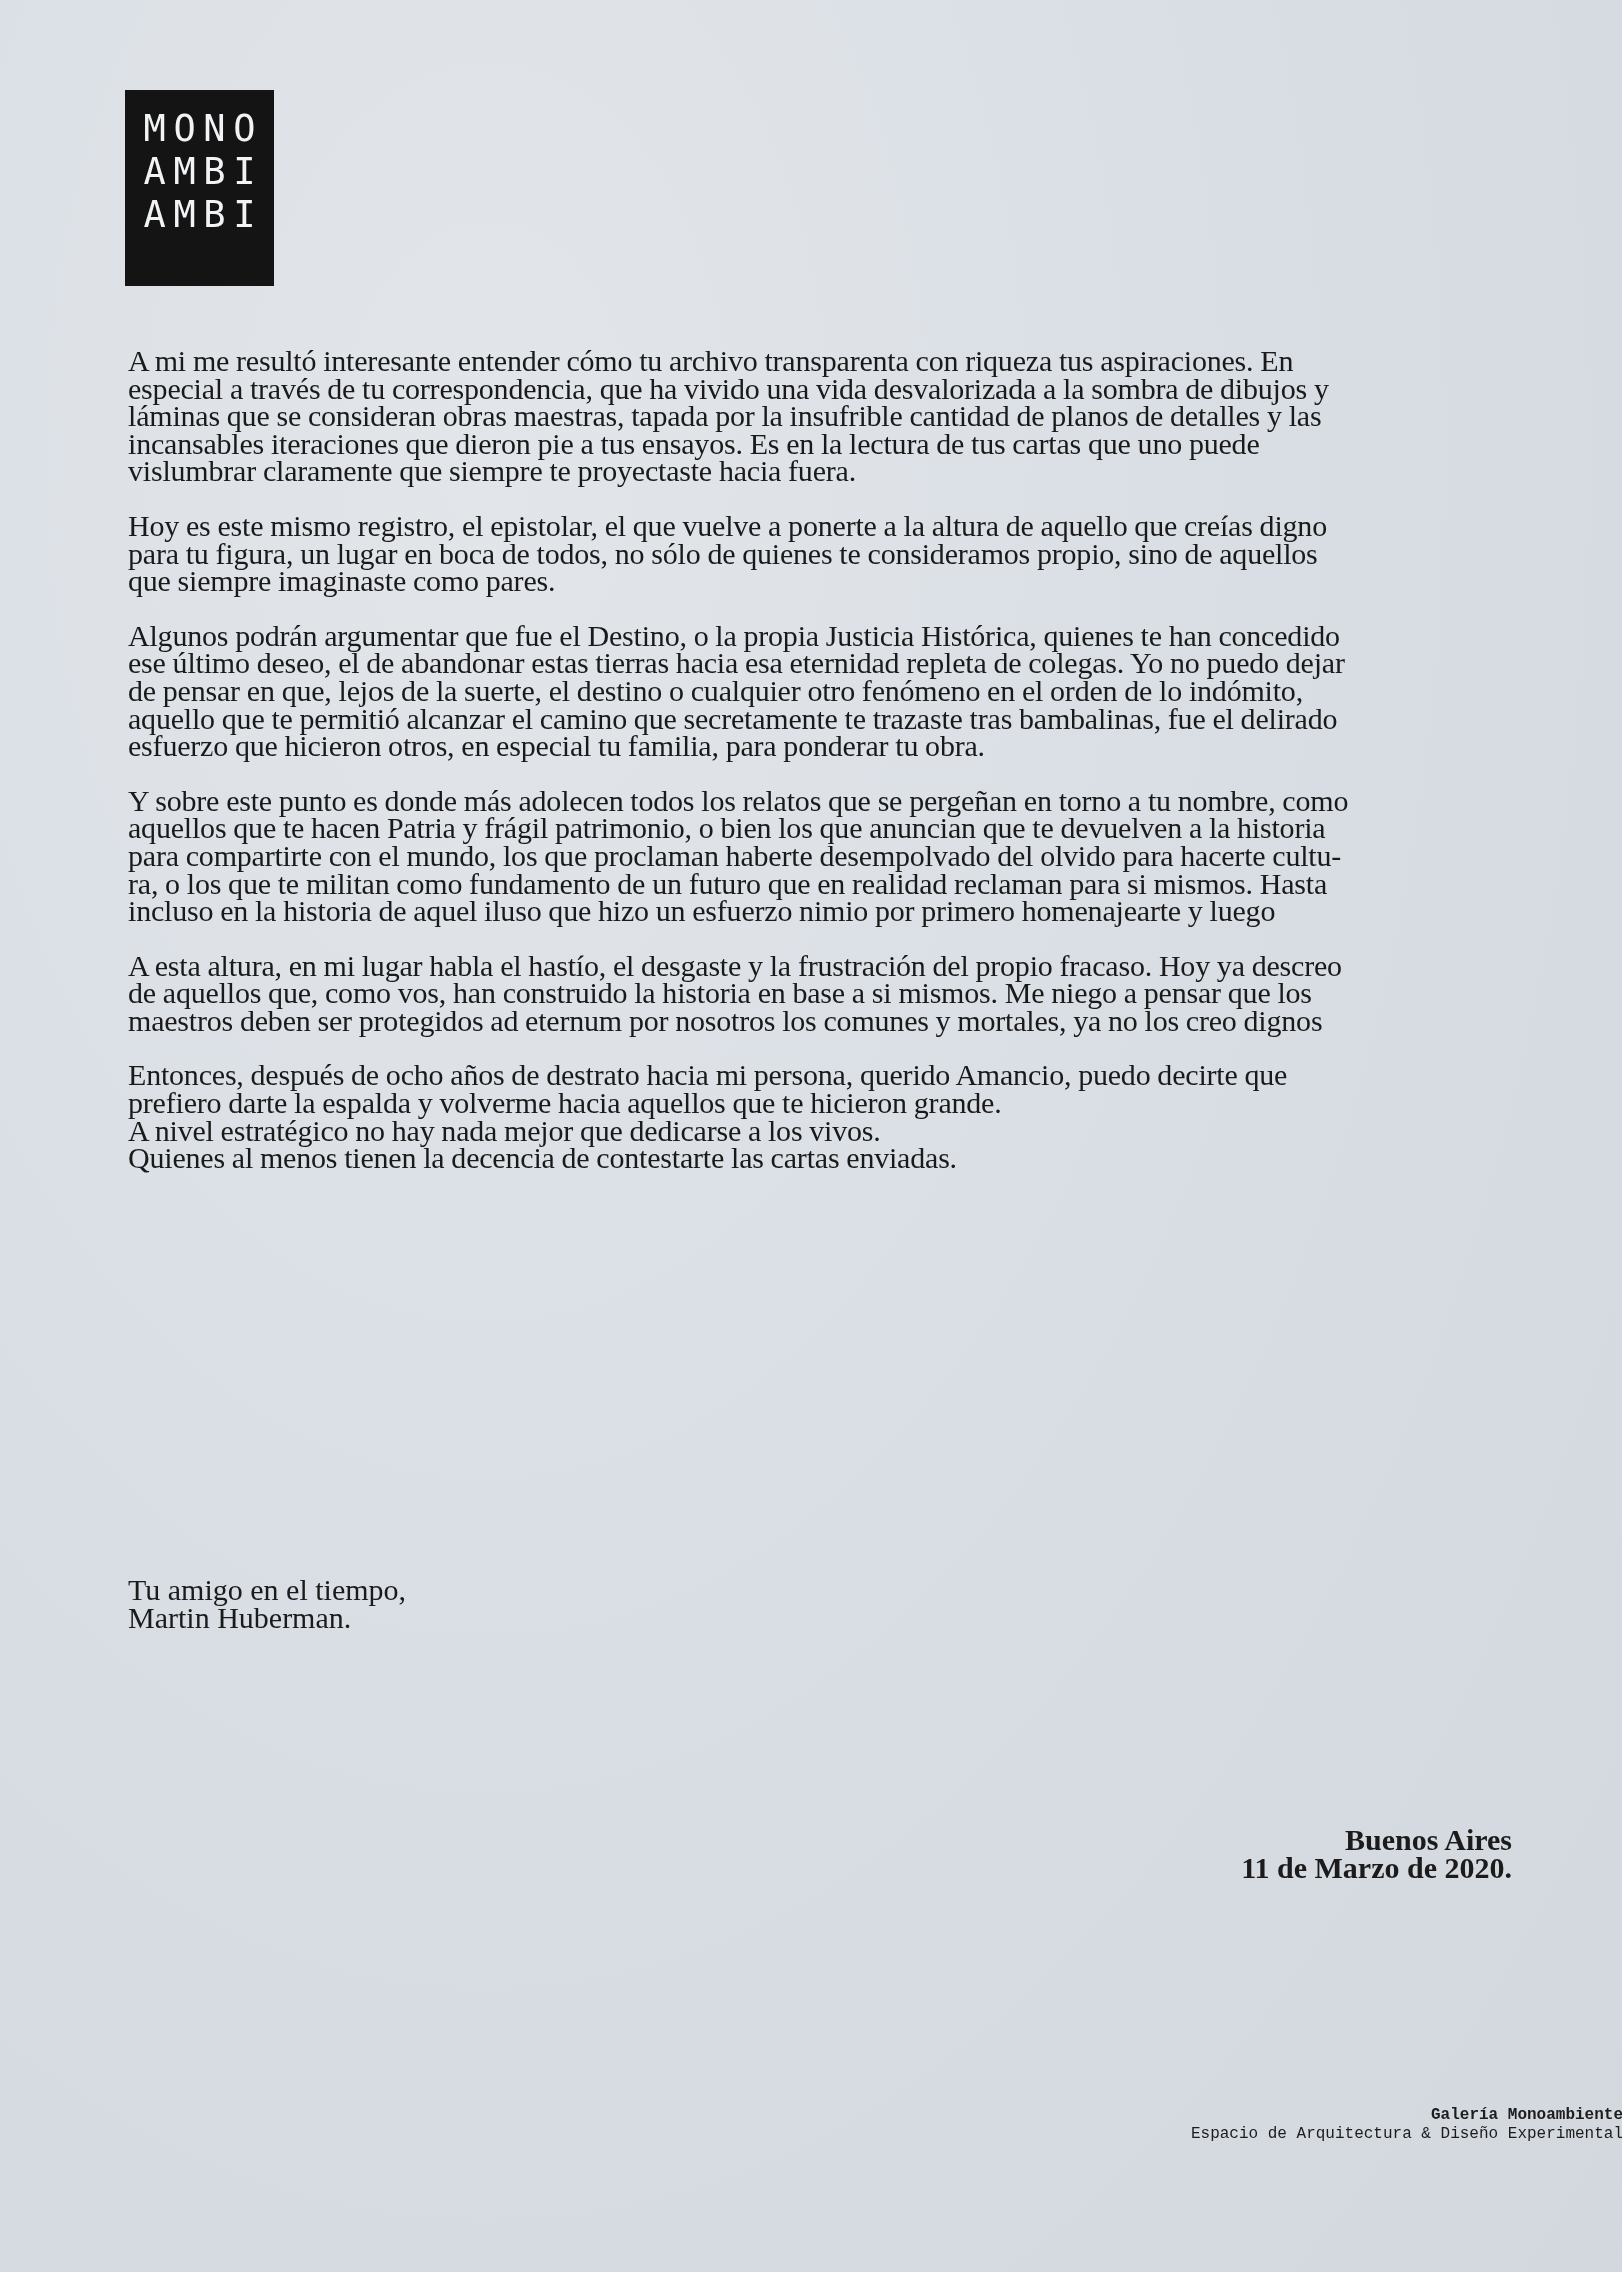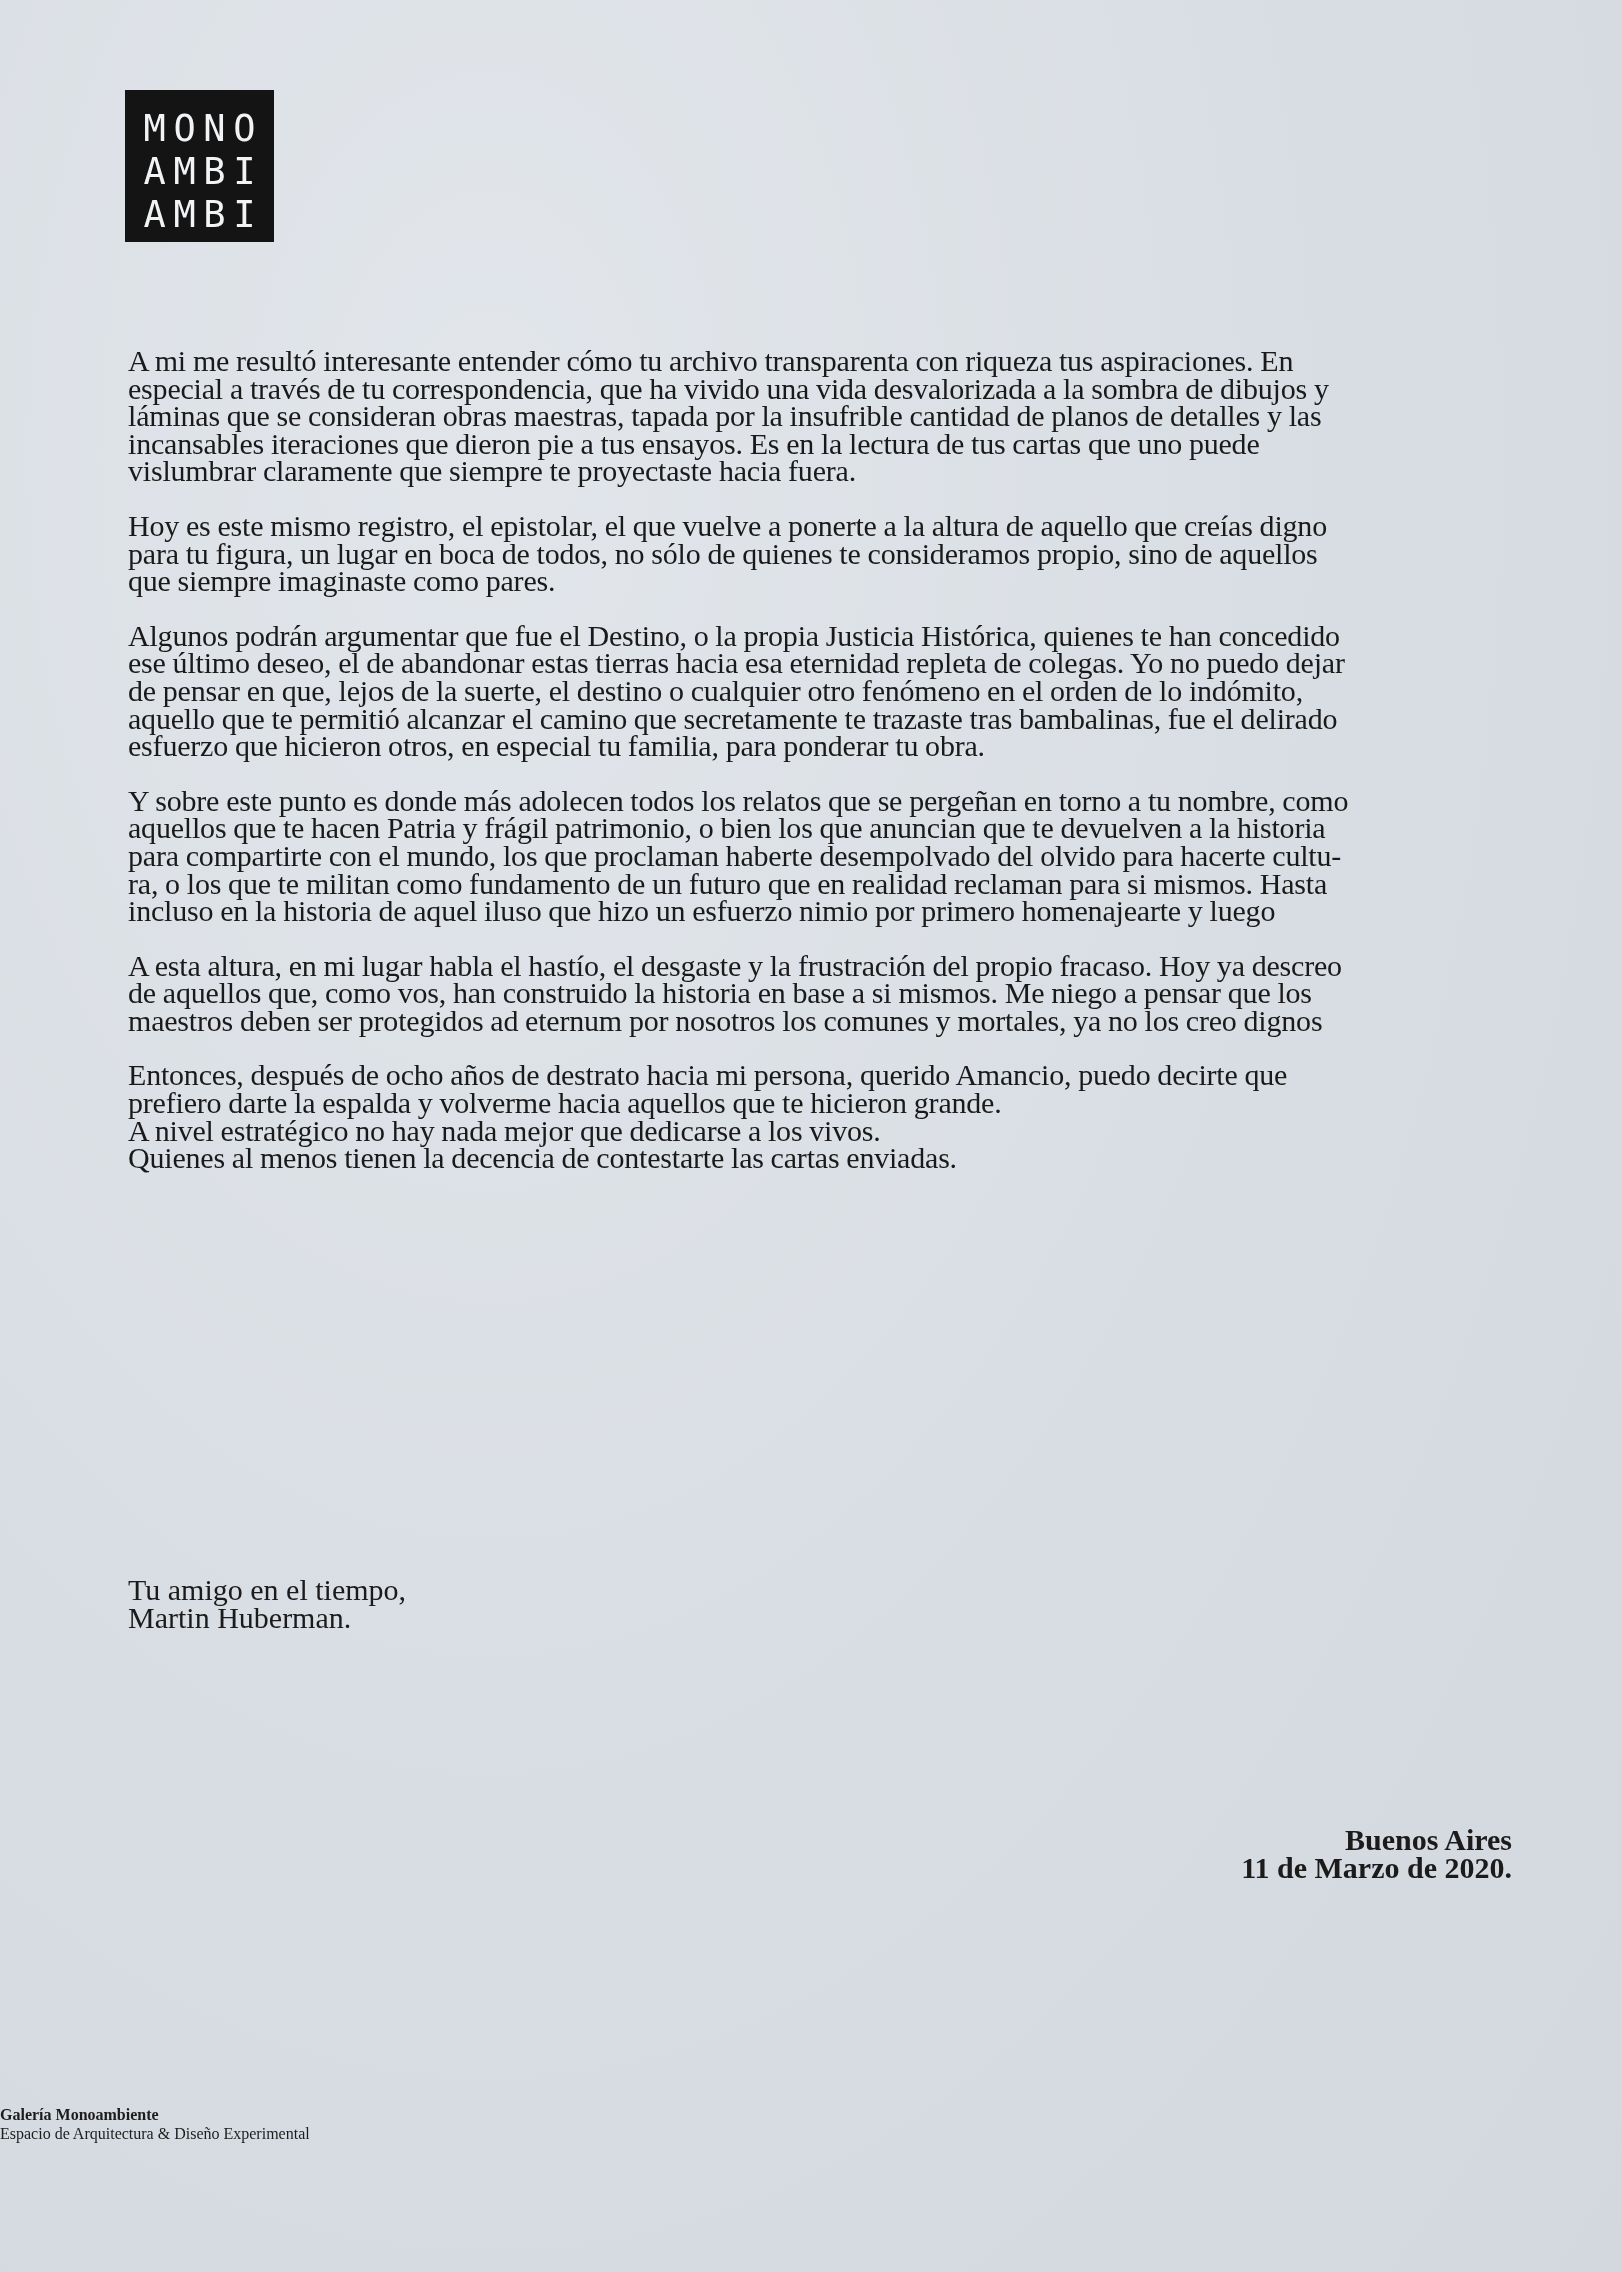--- a/index.html
+++ b/index.html
@@ -10,21 +10,21 @@
     background-image: radial-gradient(ellipse at 30% 20%, #e2e6eb 0%, #d8dde3 55%, #d3d8de 100%);
     position: relative;
     overflow: hidden;
     color: #1b1b1b;
   }
   .logo {
     position: absolute;
     left: 125px;
     top: 90px;
     width: 149px;
-    height: 152px;
+    height: 196px;
     background: #141414;
     box-sizing: border-box;
     padding: 17px 0 0 18.6px;
   }
   .logo-line {
     display: block;
     font-family: "DejaVu Sans Mono", monospace;
     font-size: 37px;
     line-height: 43px;
     letter-spacing: 7.6px;
@@ -44,22 +44,22 @@
     word-spacing: -0.4px;
   }
   .para { margin: 0 0 27px 0; }
   .line { display: block; white-space: nowrap; }
   .closing { position: absolute; left: 128px; top: 1576px; font-family: "Liberation Serif", serif; font-size: 30px; line-height: 28px; }
   .place-date { position: absolute; right: 111px; top: 1826px; text-align: right; font-family: "Liberation Serif", serif; font-size: 30px; line-height: 28px; font-weight: bold; }
   .footer {
     position: absolute;
     left: 0; right: 0;
     top: 2106px;
-    text-align: left;
-    font-family: Liberation Serif, serif;
+    text-align: right;
+    font-family: Liberation Mono, monospace;
     color: #1c1c1c;
   }
   .footer-title { display: block; font-weight: bold; font-size: 16px; line-height: 18.6px; }
   .footer-sub { display: block; font-size: 16px; line-height: 18.6px; }
 </style>
 </head>
 <body>
 
 <div class="logo">
   <span class="logo-line">MONO</span>

